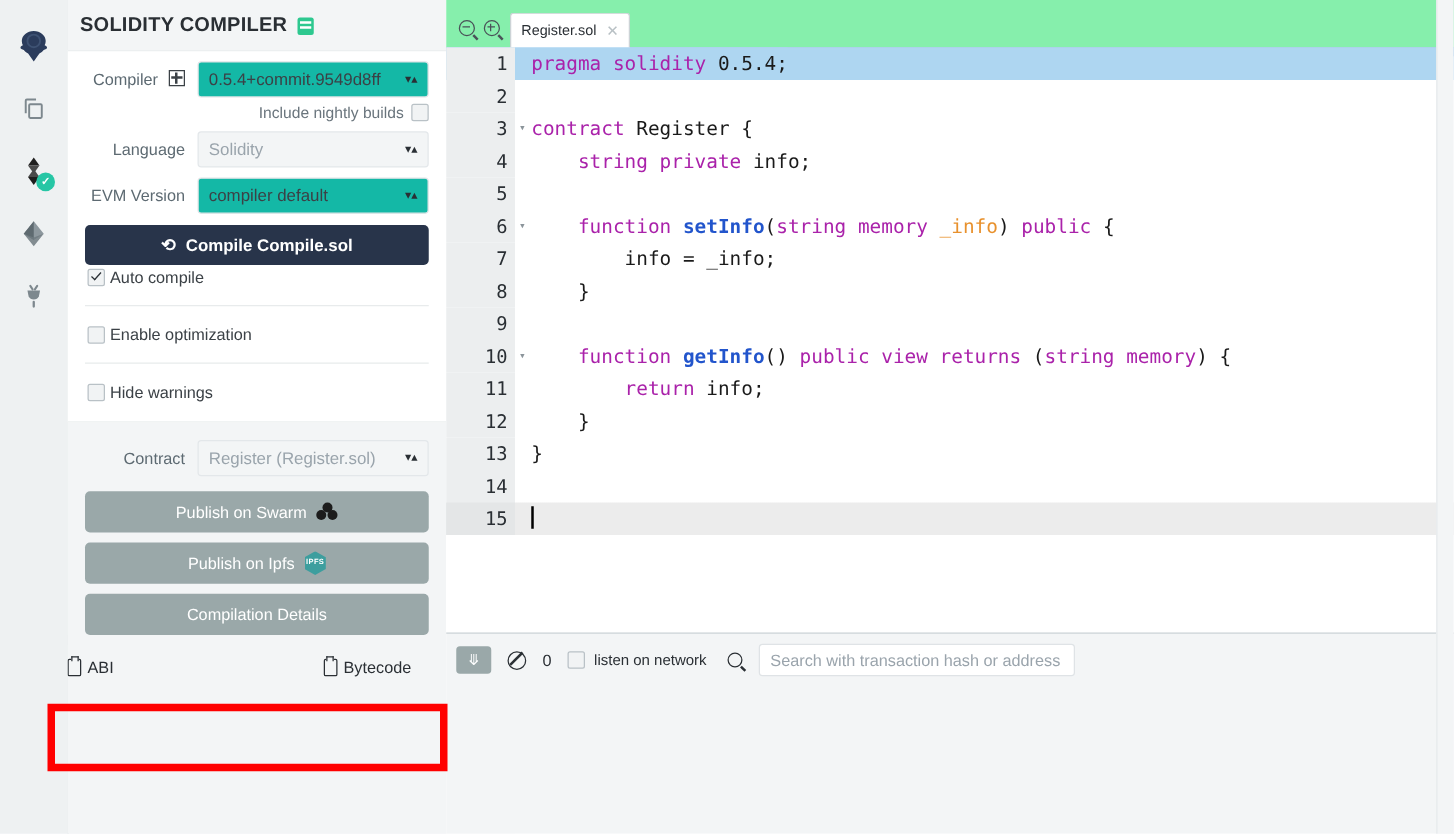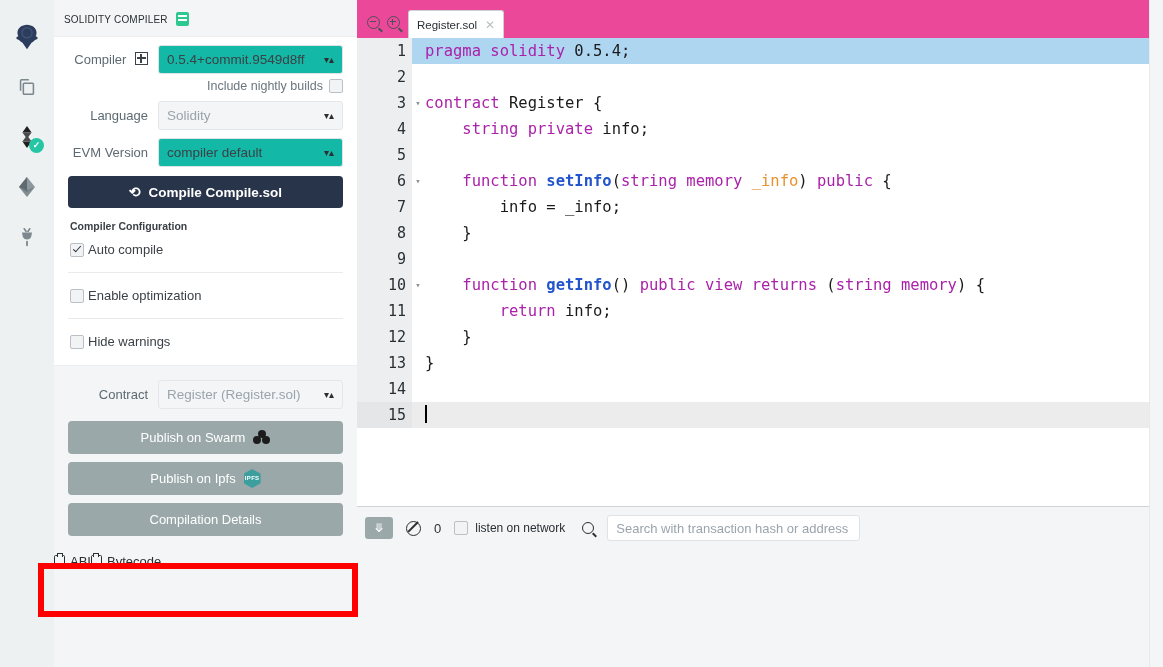--- a/index.html
+++ b/index.html
@@ -28,22 +28,22 @@
     background:#26c6a5;display:flex;align-items:center;justify-content:center;
     color:#fff;font-size:9px;font-weight:bold;line-height:1;
   }
 
   
   .panel{
     position:absolute;left:54px;top:0;width:303px;height:667px;
     background:#f3f5f6;overflow:hidden;
   }
   .panel-title{
-    padding:12px 0 10px 10px;font-size:10px;letter-spacing:.2px;color:#2a2f34;
-    display:flex;align-items:center;gap:8px;
+    padding:12px 0 10px 10px;font-size:16px;letter-spacing:.2px;color:#2a2f34;
+    display:flex;align-items:center;gap:8px;font-weight:bold;
   }
   .book-icon{
     width:13px;height:14px;border-radius:2px;background:#2dc88f;position:relative;
     display:inline-block;
   }
   .book-icon:before{
     content:"";position:absolute;left:2px;right:2px;top:3px;height:1.5px;background:#fff;
   }
   .book-icon:after{
     content:"";position:absolute;left:2px;right:2px;top:7px;height:1.5px;background:#fff;
@@ -114,21 +114,21 @@
   .swarm-ico i{position:absolute;width:8px;height:8px;border-radius:50%;background:#1c1c1c;display:block;}
   .swarm-ico i:nth-child(1){left:5px;top:0;}
   .swarm-ico i:nth-child(2){left:0;top:6px;}
   .swarm-ico i:nth-child(3){left:9px;top:6px;}
   .ipfs-ico{
     width:17px;height:19px;background:#3d9e9e;display:inline-block;
     clip-path:polygon(50% 0,100% 25%,100% 75%,50% 100%,0 75%,0 25%);
     color:#fff;font-size:6px;font-weight:bold;text-align:center;line-height:19px;letter-spacing:.3px;
   }
   .abi-row{
-    background:#f3f5f6;display:flex;justify-content:flex-start;align-items:center;
+    background:#f3f5f6;display:flex;justify-content:space-between;align-items:center;
     padding:10px 28px 0 0;font-size:13px;color:#2a2f34;
   }
   .abi-item{display:flex;align-items:center;gap:5px;cursor:pointer;}
   .clip-ico{
     width:9px;height:12px;border:1.4px solid #2a2f34;border-radius:1.5px;position:relative;display:inline-block;
   }
   .clip-ico:before{
     content:"";position:absolute;left:1.5px;top:-2.6px;width:4px;height:2.6px;
     border:1.3px solid #2a2f34;border-bottom:none;background:#f3f5f6;
   }
@@ -137,21 +137,21 @@
   .redbox{
     position:absolute;left:38px;top:563px;width:320px;height:54px;
     border:6px solid #ff0000;box-sizing:border-box;pointer-events:none;z-index:40;
   }
 
   
   .editor-wrap{
     position:absolute;left:357px;top:0;right:0;bottom:0;background:#fff;
   }
   .tabbar{
-    height:38px;background:#ec4899;border-bottom:7px solid #1d4ed8;
+    height:38px;background:#86efac;border-bottom:7px solid #1d4ed8;
     display:flex;align-items:flex-end;padding-left:6px;
   }
   .zoomicons{display:flex;align-items:center;gap:7px;padding:0 8px 9px 4px;}
   .mag{
     width:11px;height:11px;border:1.6px solid #4a5258;border-radius:50%;position:relative;display:inline-block;
     cursor:pointer;
   }
   .mag:after{
     content:"";position:absolute;right:-4px;bottom:-3px;width:5px;height:1.7px;background:#4a5258;
     transform:rotate(45deg);
@@ -328,21 +328,20 @@
           <span>compiler default</span>
           <span class="caret">▾▴</span>
         </div>
       </div>
 
       <div class="compile-btn">
         <span class="refresh-glyph">⟳</span>
         <span>Compile Compile.sol</span>
       </div>
 
-      <div class="cfg-title">Compiler Configuration</div>
 
       <div class="chk-row">
         <span class="cb checked"></span>
         <span>Auto compile</span>
       </div>
 
       <div class="divider"></div>
 
       <div class="chk-row">
         <span class="cb"></span>

